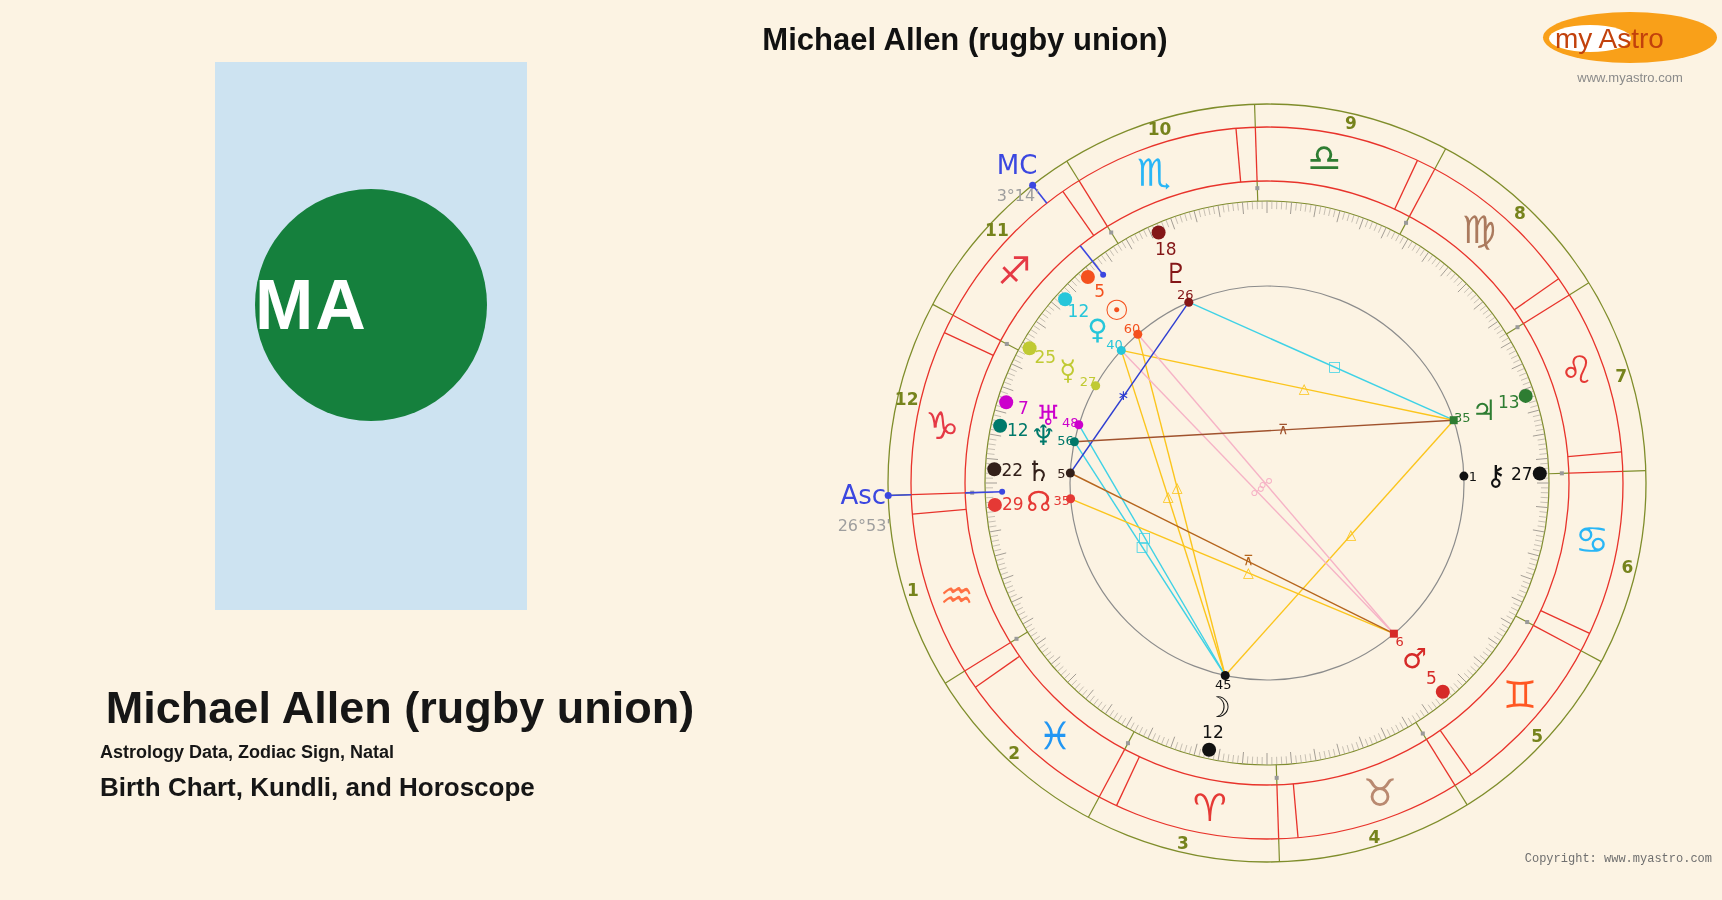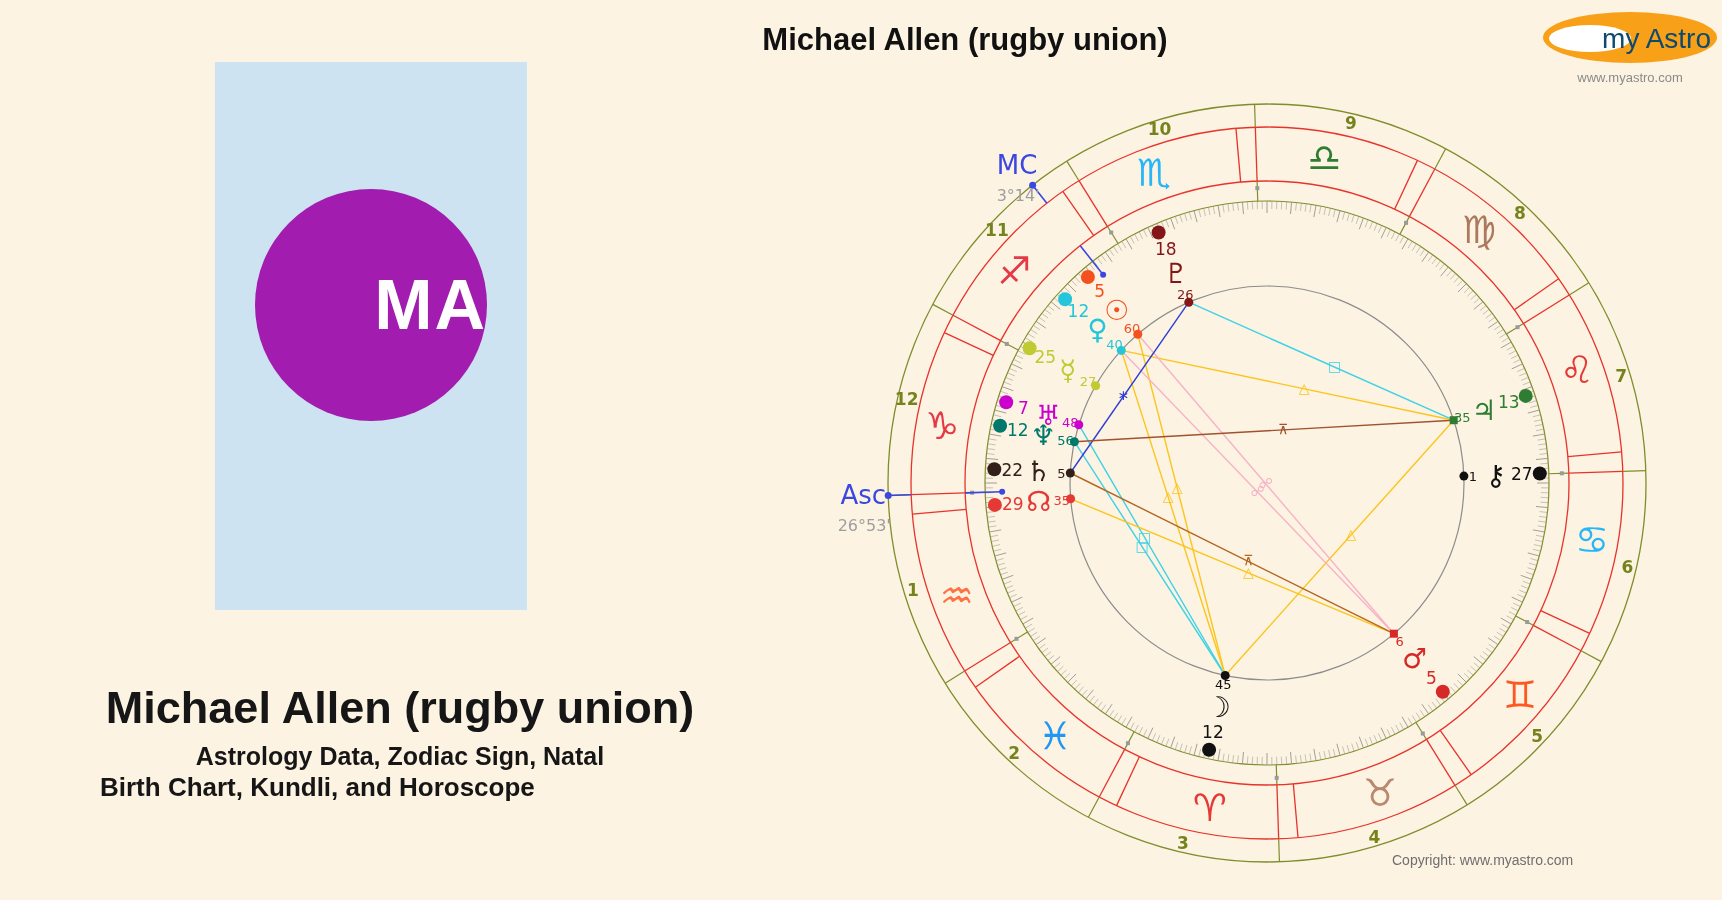--- a/index.html
+++ b/index.html
@@ -1,30 +1,30 @@
 <!DOCTYPE html>
 <html><head>
 <meta charset="utf-8">
 <style>
   html,body{margin:0;padding:0;background:#fcf3e3;width:1722px;height:900px;overflow:hidden;}
   body{font-family:"Liberation Sans",sans-serif;position:relative;}
   .abs{position:absolute;}
   #profile-box{left:215px;top:62px;width:312px;height:548px;background:#cde3f1;}
-  #avatar-circle{left:255px;top:189px;width:232px;height:232px;border-radius:50%;background:#a21caf;
-    display:flex;align-items:center;justify-content:flex-end;}
+  #avatar-circle{left:255px;top:189px;width:232px;height:232px;border-radius:50%;background:#15803d;
+    display:flex;align-items:center;justify-content:flex-start;}
   #avatar-initials{color:#ffffff;font-size:70px;font-weight:bold;letter-spacing:2px;}
   #left-name{left:60px;top:682px;width:680px;text-align:center;font-size:45px;font-weight:bold;color:#161616;}
-  #left-sub1{left:100px;top:742px;width:600px;text-align:center;font-size:25px;font-weight:bold;color:#161616;}
+  #left-sub1{left:100px;top:742px;width:600px;font-size:18px;font-weight:bold;color:#161616;}
   #left-sub2{left:100px;top:772px;width:600px;font-size:26px;font-weight:bold;color:#161616;}
   #right-title{left:735px;top:22px;width:460px;text-align:center;font-size:31px;font-weight:bold;color:#111111;}
   #logo{left:1543px;top:12px;width:174px;height:51px;background:#f9a019;border-radius:50%;}
   #logo-white{left:1549px;top:25px;width:82px;height:27px;background:#ffffff;border-radius:50%;}
-  #logo-text{left:1555px;top:23px;width:156px;text-align:right;font-size:28px;color:#0c4a6e;}
+  #logo-text{left:1555px;top:23px;width:156px;text-align:left;font-size:28px;color:#c2410c;}
   #logo-site{left:1543px;top:70px;width:174px;text-align:center;font-size:13px;color:#8a8a8a;}
-  #copyright{left:1392px;top:852px;width:320px;font-size:14px;color:#6f6f6f;}
+  #copyright{left:1392px;top:852px;width:320px;text-align:right;font-size:12px;color:#6f6f6f;font-family:Liberation Mono, monospace;}
   #wheel{left:0;top:0;}
 </style>
 </head>
 <body>
 
 <div class="abs" id="profile-box">
   <div class="abs" id="avatar-circle" style="left:40px;top:127px;">
     <span id="avatar-initials">MA</span>
   </div>
 </div>

